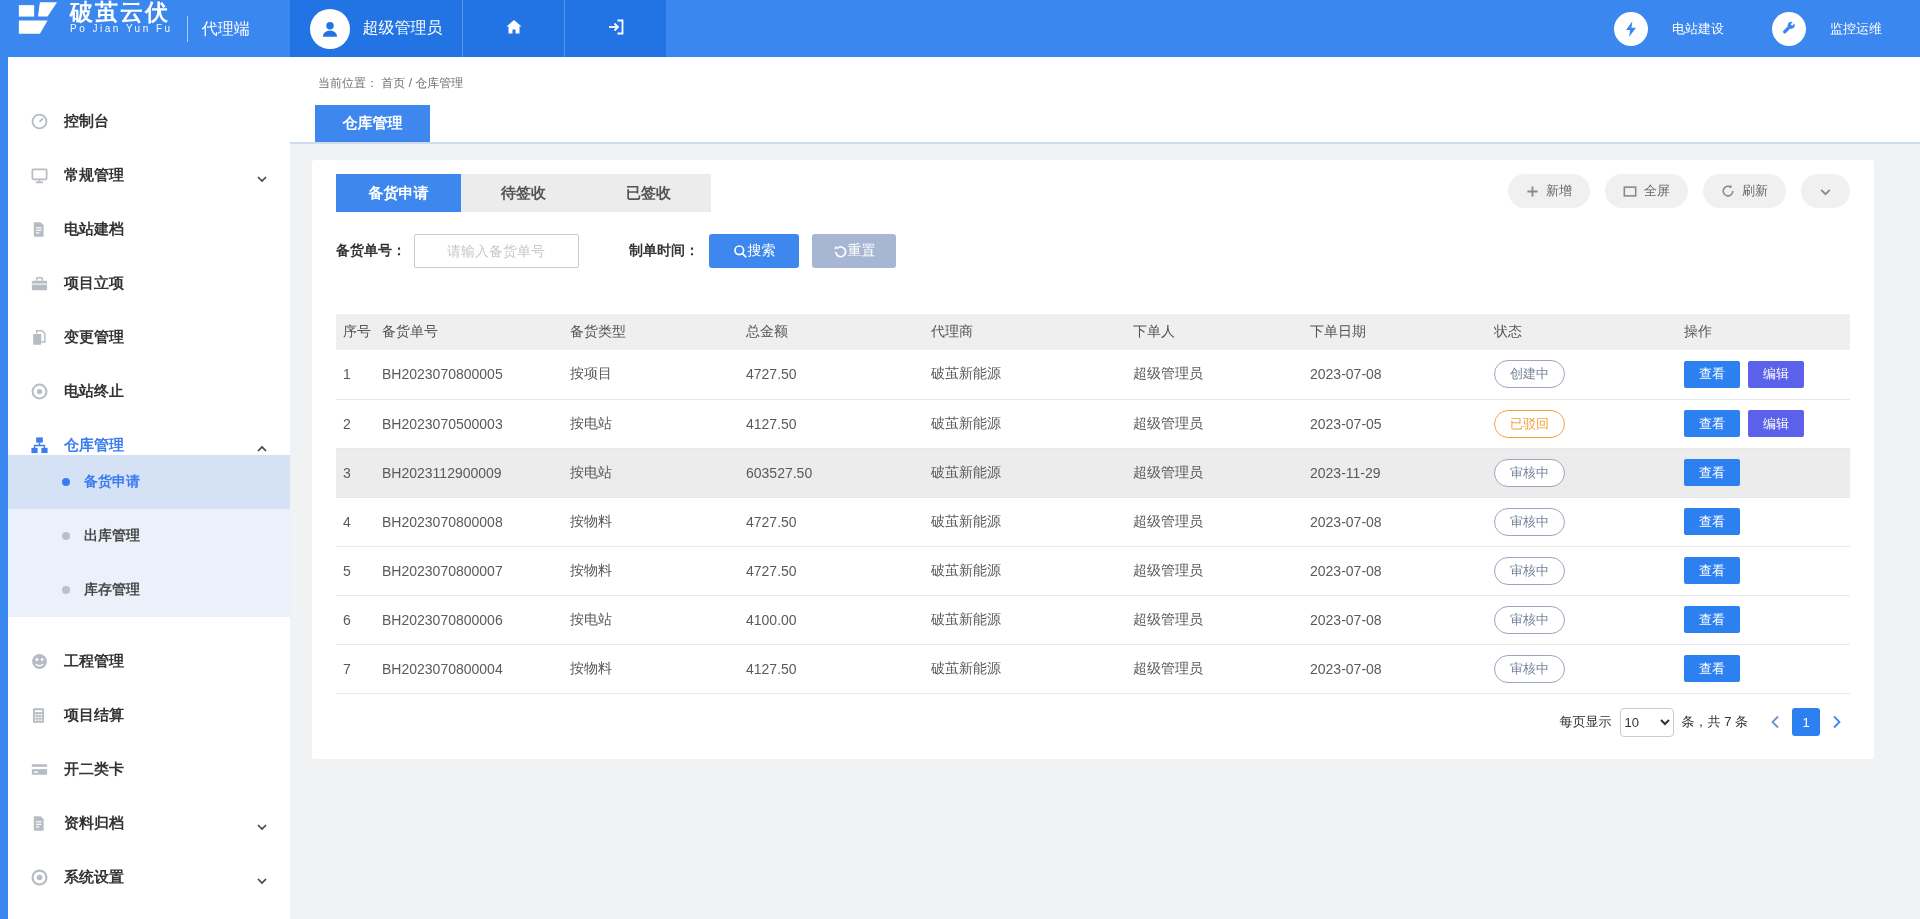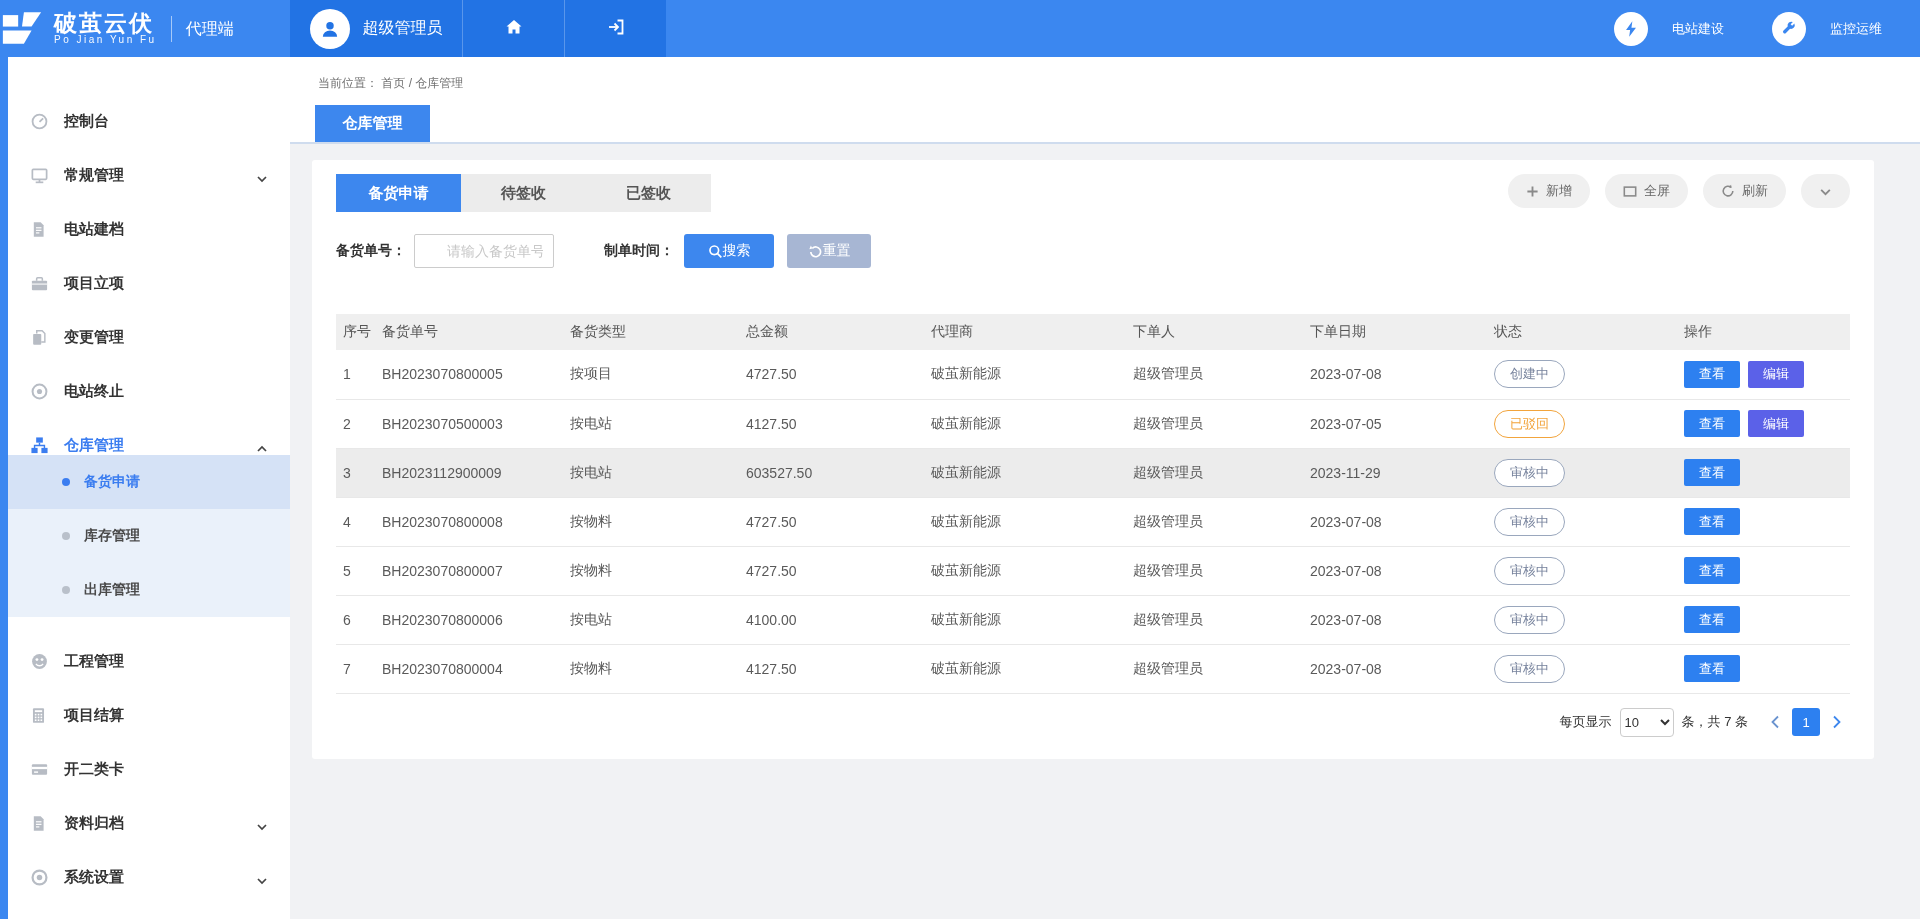--- a/index.html
+++ b/index.html
@@ -1,21 +1,21 @@
 <!DOCTYPE html>
 <html><head>
 <meta charset="utf-8">
 <style>
   * { box-sizing: border-box; margin: 0; padding: 0; }
   html,body { width:1920px; height:919px; overflow:hidden; background:#f1f2f4;
     font-family:"Liberation Sans","DejaVu Sans",sans-serif; }
 
   
   .topbar { height:57px; background:#3b87f0; display:flex; align-items:stretch; color:#fff; }
-  .brand { width:290px; flex-shrink:0; display:flex; align-items:center; }
+  .brand { width:290px; flex-shrink:0; display:flex; padding-left:16px; }
   .brand-mark { display:flex; }
   .brand-text { margin-left:10px; line-height:1.05; }
   .brand-title { font-size:23px; font-weight:bold; letter-spacing:2px; }
   .brand-sub { font-size:10px; letter-spacing:2.5px; opacity:.95; }
   .portal { margin-left:14px; padding-left:14px; border-left:1px solid rgba(255,255,255,.55);
     font-size:16px; align-self:center; height:26px; line-height:26px; }
   .dark-seg { background:#2273e4; display:flex; align-items:center; justify-content:center; cursor:pointer; }
   .user-seg { width:172px; gap:13px; }
   .avatar { width:40px; height:40px; border-radius:50%; background:#fff;
     display:flex; align-items:center; justify-content:center; }
@@ -58,21 +58,21 @@
   .toolbar { margin-left:auto; display:flex; gap:15px; }
   .pill { height:34px; padding:0 18px; border:none; border-radius:17px; background:#f0f0f0; color:#666;
     font-size:13px; display:flex; align-items:center; gap:7px; cursor:pointer; }
   .pill svg { color:#8a8a8a; }
 
   .filters { display:flex; align-items:center; margin-top:22px; }
   .f-label { font-size:14px; font-weight:bold; color:#333; }
   .f-input { height:34px; border:1px solid #ccc; border-radius:2px; margin-left:8px;
     padding:0 10px; font-size:14px; color:#333; outline:none; }
   .f-input::placeholder { color:#c8c8c8; }
-  .f-input-order { width:140px;padding-left:32px; }
+  .f-input-order { width:165px;padding-left:32px; }
   .date-wrap { position:relative; margin-left:8px; }
   .f-input-date { width:300px; margin-left:0; padding-right:32px; }
   .cal-icon { position:absolute; right:9px; top:8px; color:#999; }
   .lbl-date { margin-left:50px; }
   .btn { height:34px; border:none; border-radius:3px; color:#fff; font-size:14px;
     display:flex; align-items:center; justify-content:center; gap:0; cursor:pointer; }
   .btn-search { width:90px; margin-left:10px; background:#3d87ee; }
   .btn-reset { width:84px; margin-left:13px; background:#a7b6d3; }
 
   table.grid { width:100%; margin-top:46px; border-collapse:collapse; table-layout:fixed;
@@ -255,25 +255,25 @@
       </span>
     </div>
 
     <div class="submenu">
       <div class="submenu-item active">
         <span class="dot"></span>
         <span>备货申请</span>
       </div>
       <div class="submenu-item">
         <span class="dot"></span>
-        <span>库存管理</span>
+        <span>出库管理</span>
       </div>
       <div class="submenu-item">
         <span class="dot"></span>
-        <span>出库管理</span>
+        <span>库存管理</span>
       </div>
     </div>
 
     <div class="menu-item">
       <span class="mi-icon">
         <svg width="19" height="19" viewBox="0 0 20 20">
           <circle cx="10" cy="10" r="7.8" fill="currentColor"></circle>
           <circle cx="7.3" cy="8" r="1.5" fill="#fff"></circle>
             <circle cx="12.7" cy="8" r="1.5" fill="#fff"></circle>
           <path d="M6.2 12.5 a4.6 4.6 0 0 0 7.6 0" fill="none" stroke="#fff" stroke-width="1.4"></path>

